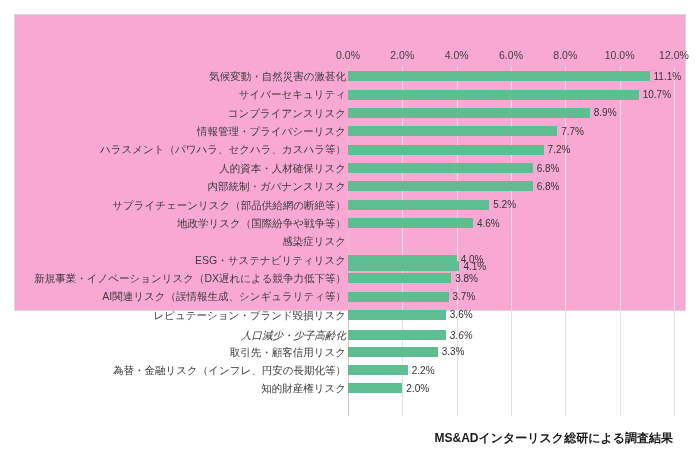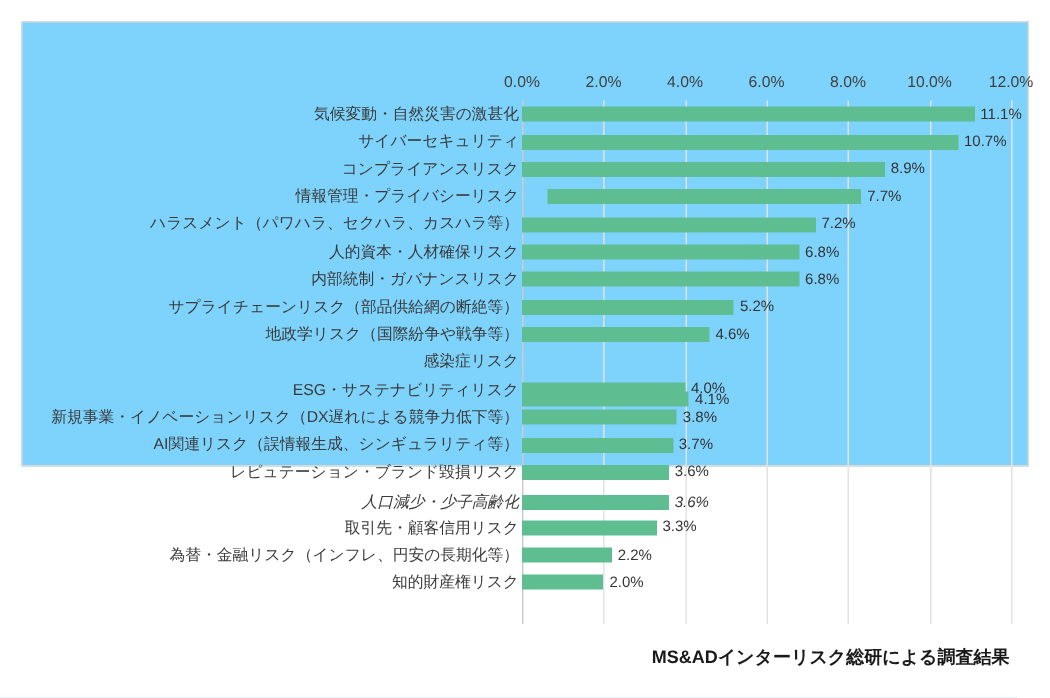--- a/index.html
+++ b/index.html
@@ -20,21 +20,21 @@
     height: 465px;
     box-sizing: border-box;
   }
   .chart-frame {
     position: absolute;
     left: 14px;
     top: 14px;
     width: 672px;
     height: 297px;
     border: 1px solid #d9d9d9;
-    background: #7dd3fc;
+    background: #f9a8d4;
     box-sizing: border-box;
   }
   .axis-label {
     position: absolute;
     top: 34px;
     font-size: 10.5px;
     color: #404040;
     transform: translateX(-50%);
     white-space: nowrap;
   }
@@ -142,21 +142,21 @@
         </div>
         <div class="row" style="top: 36.7368px; height: 18.3684px;">
           <div class="cat-label" style="height: 18.3684px; line-height: 18.3684px;">コンプライアンスリスク</div>
           <div class="bar-wrap" style="height: 18.3684px;">
             <div class="bar" style="width: 241.783px; background: rgb(95, 189, 146);"></div>
             <div class="bar-value">8.9%</div>
           </div>
         </div>
         <div class="row" style="top: 55.1053px; height: 18.3684px;">
           <div class="cat-label" style="height: 18.3684px; line-height: 18.3684px;">情報管理・プライバシーリスク</div>
-          <div class="bar-wrap" style="height: 18.3684px; padding-left: 17px;">
+          <div class="bar-wrap" style="height: 18.3684px;">
             <div class="bar" style="width: 209.183px; background: rgb(95, 189, 146);"></div>
             <div class="bar-value">7.7%</div>
           </div>
         </div>
         <div class="row" style="top: 73.4737px; height: 18.3684px;">
           <div class="cat-label" style="height: 18.3684px; line-height: 18.3684px;">ハラスメント（パワハラ、セクハラ、カスハラ等）</div>
           <div class="bar-wrap" style="height: 18.3684px;">
             <div class="bar" style="width: 195.6px; background: rgb(95, 189, 146);"></div>
             <div class="bar-value">7.2%</div>
           </div>

